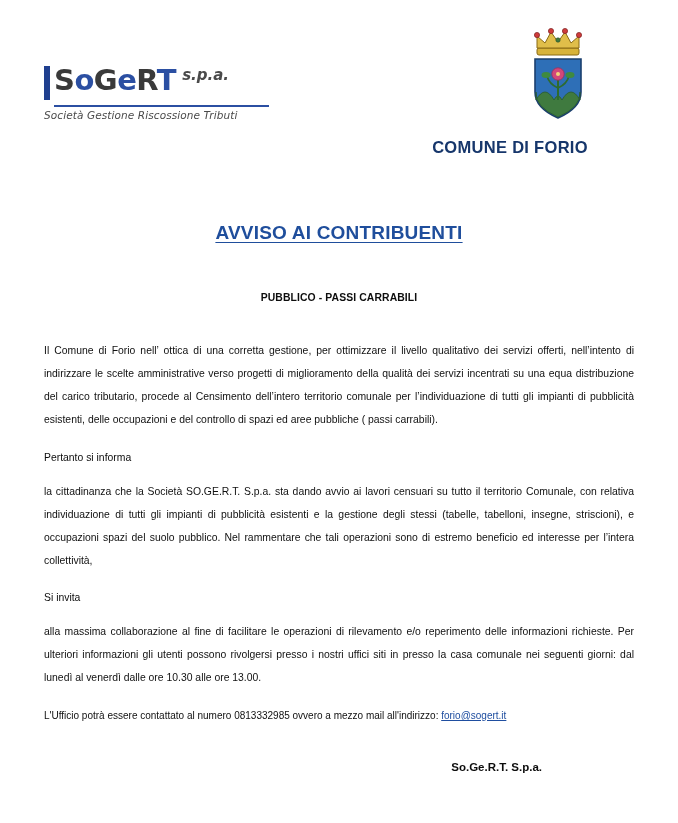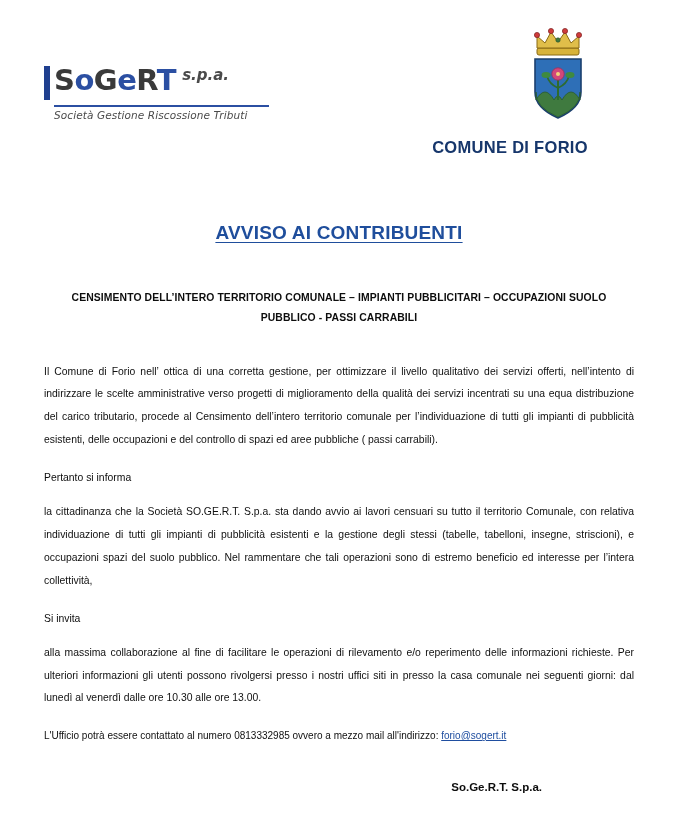--- a/index.html
+++ b/index.html
@@ -69,21 +69,20 @@
     height: 2px;
     background: #2b4fa2;
     margin: 3px 0 2px 10px;
     width: 215px;
   }
   .logo-sub {
     font-family: "DejaVu Sans", sans-serif;
     font-style: italic;
     font-size: 10.5px;
     color: #4a4a4a;
-    margin-left: 10px;
     letter-spacing: 0.1px;
   }
 
   
   .crest {
     position: absolute;
     left: 527px;
     top: 26px;
     width: 62px;
     height: 96px;
@@ -224,21 +223,20 @@
     </div>
 
     <div class="comune-title">COMUNE DI FORIO</div>
   </div>
 
   <div class="avviso">AVVISO AI CONTRIBUENTI</div>
 
   <div class="body-wrap">
 
     <div class="subject">
-      <div>CENSIMENTO DELL’INTERO TERRITORIO COMUNALE – IMPIANTI PUBBLICITARI – OCCUPAZIONI SUOLO</div>
       <div>PUBBLICO -  PASSI CARRABILI</div>
     </div>
 
     <p class="para first">Il Comune di Forio nell’ ottica di una corretta gestione, per ottimizzare il livello qualitativo dei servizi offerti, nell’intento di indirizzare le scelte amministrative verso progetti di miglioramento della qualità dei servizi  incentrati su una equa distribuzione del carico tributario, procede al Censimento dell’intero territorio comunale per l’individuazione di tutti gli impianti di pubblicità esistenti, delle occupazioni e del controllo di spazi ed aree pubbliche ( passi carrabili).</p>
 
     <p class="bold-lead">Pertanto si informa</p>
 
     <p class="para">la cittadinanza che la Società SO.GE.R.T. S.p.a. sta dando avvio ai lavori censuari su tutto il territorio Comunale, con relativa individuazione di tutti gli impianti di pubblicità esistenti e la gestione degli stessi (tabelle, tabelloni, insegne, striscioni), e occupazioni spazi del suolo pubblico. Nel rammentare che tali operazioni sono di estremo beneficio ed interesse per l’intera collettività,</p>
 
     <p class="bold-lead">Si invita</p>

